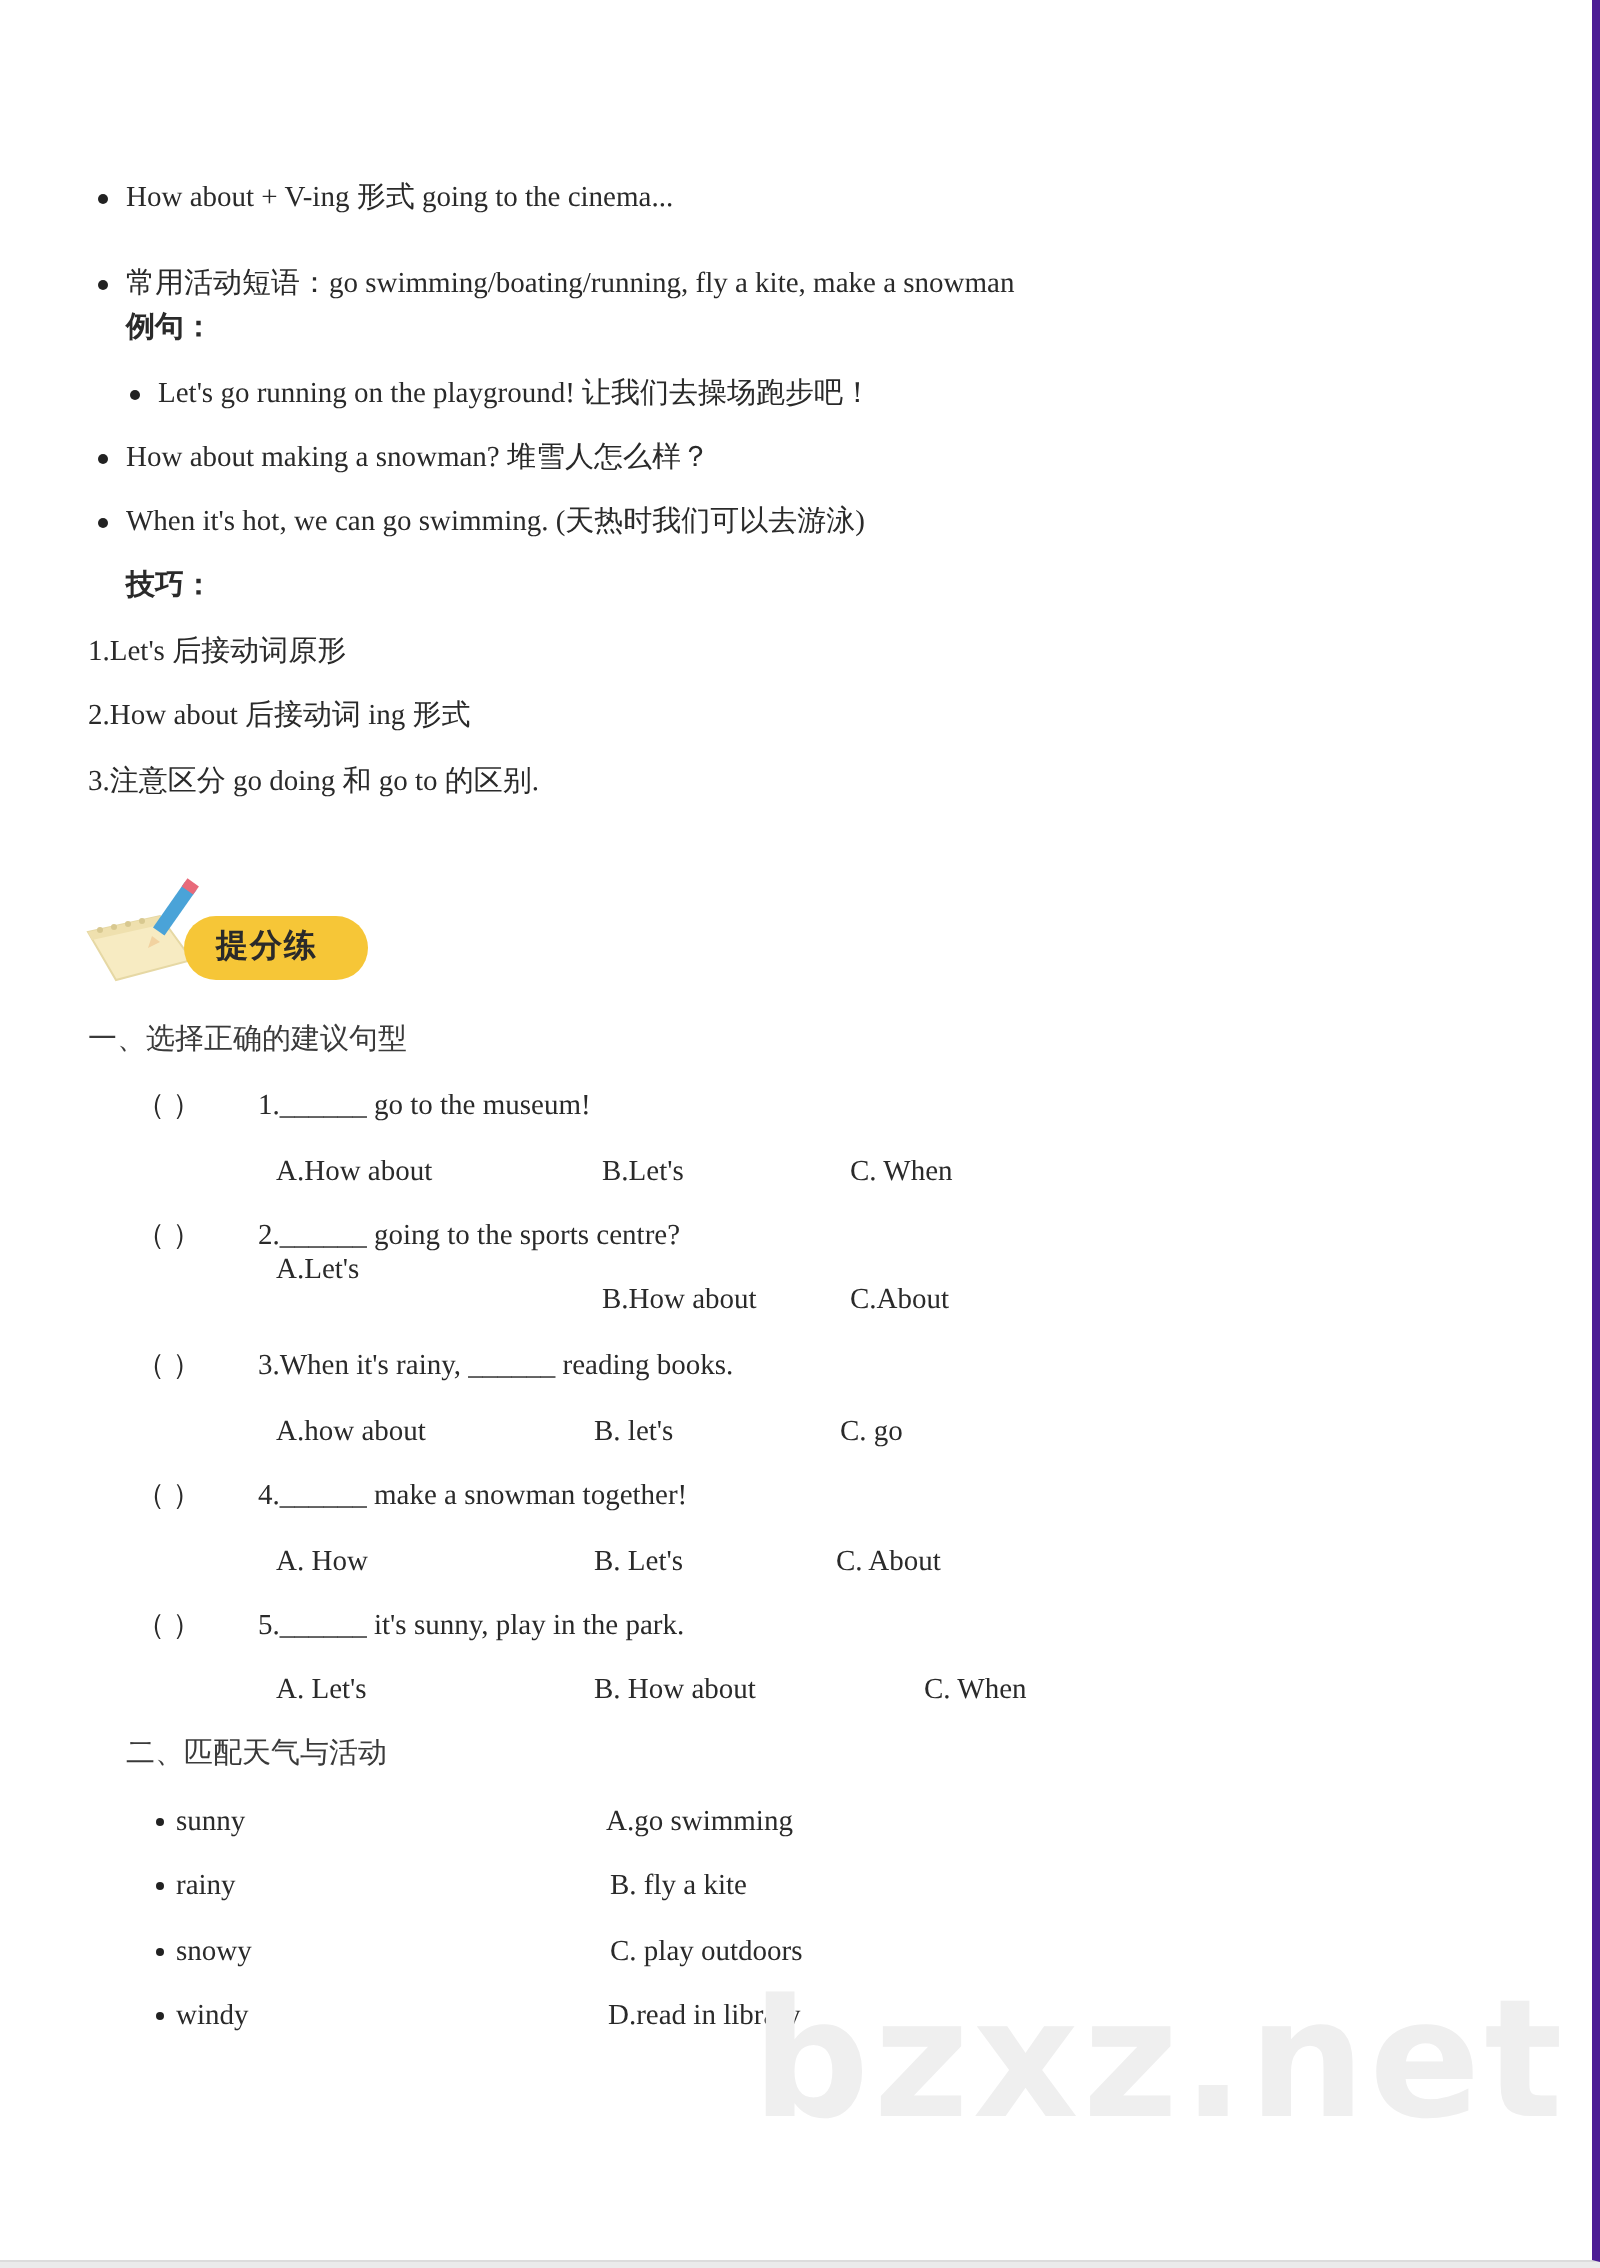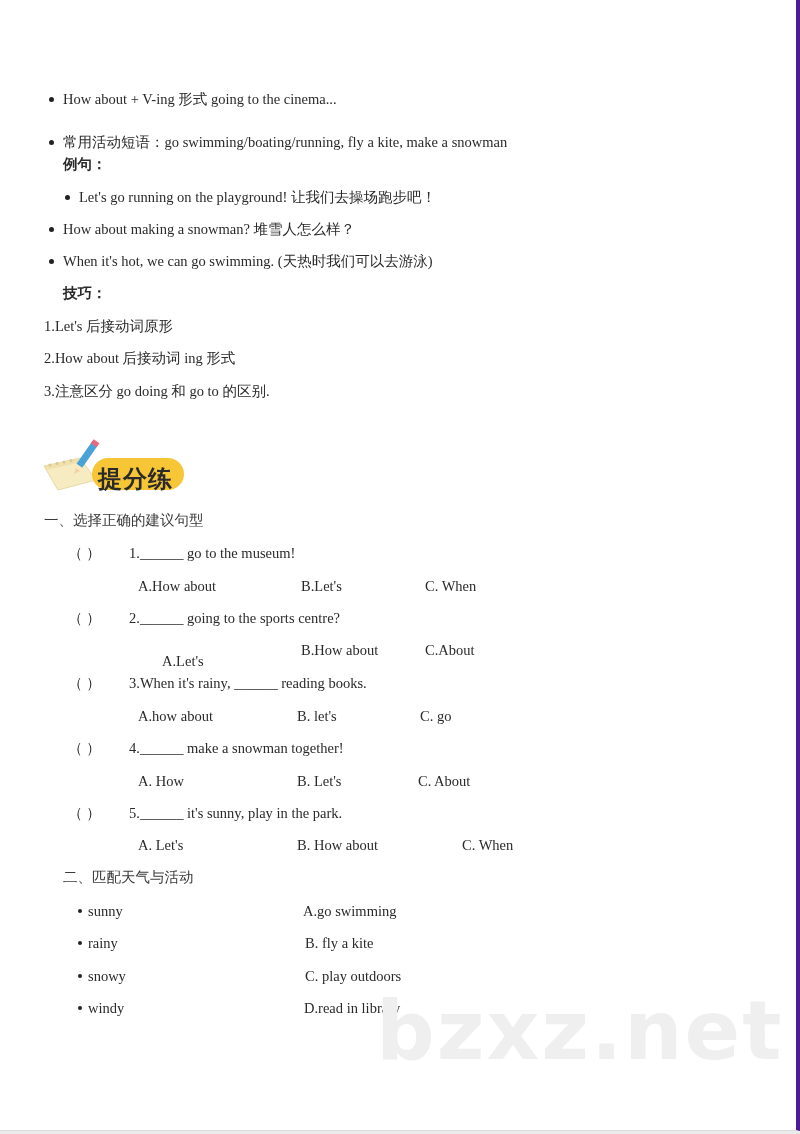--- a/index.html
+++ b/index.html
@@ -19,21 +19,21 @@
   .zh { color: #3a3a3a; }
   .small-bullet::before {
     content: ""; position: absolute; left: -10px; top: 7px; width: 4px; height: 4px; border-radius: 50%; background: #222;
   }
   .opt { position: absolute; font-size: 14.5px; white-space: nowrap; line-height: 18px; }
   .banner { position: absolute; left: 40px; top: 438px; width: 150px; height: 60px; }
   .banner .pill {
     position: absolute; left: 52px; top: 20px; width: 92px; height: 32px; background: #f6c637; border-radius: 16px;
   }
   .banner .pill-text {
-    position: absolute; left: 58px; top: 25px; font-family: Liberation Mono, monospace; font-weight: bold; font-size: 24px; color: #2a2a2a; letter-spacing: 1px;
+    position: absolute; left: 68px; top: 25px; font-family: Liberation Mono, monospace; font-weight: bold; font-size: 16px; color: #2a2a2a; letter-spacing: 1px;
   }
   .watermark {
     position: absolute; left: 376px; top: 990px; font-family: "DejaVu Sans", sans-serif; font-weight: bold; font-size: 82px; color: #efefef; letter-spacing: 2px; line-height: 82px;
   }
 </style>
 </head>
 <body>
 
 <div class="page">
 
@@ -73,21 +73,21 @@
   <div class="line zh" style="left:44px; top:511px;">一、选择正确的建议句型</div>
 
   <div class="line" style="left:68px; top:544px;">（          ）</div>
   <div class="line" style="left:129px; top:544px;">1.______ go to the museum!</div>
   <div class="opt" style="left:138px; top:577px;">A.How about</div>
   <div class="opt" style="left:301px; top:577px;">B.Let's</div>
   <div class="opt" style="left:425px; top:577px;">C. When</div>
 
   <div class="line" style="left:68px; top:609px;">（          ）</div>
   <div class="line" style="left:129px; top:609px;">2.______ going to the sports centre?</div>
-  <div class="opt" style="left:138px; top:652px;margin-left:24px;">A.Let's</div>
+  <div class="opt" style="left:138px; top:626px;">A.Let's</div>
   <div class="opt" style="left:301px; top:641px;">B.How about</div>
   <div class="opt" style="left:425px; top:641px;">C.About</div>
 
   <div class="line" style="left:68px; top:674px;">（          ）</div>
   <div class="line" style="left:129px; top:674px;">3.When it's rainy, ______ reading books.</div>
   <div class="opt" style="left:138px; top:707px;">A.how about</div>
   <div class="opt" style="left:297px; top:707px;">B. let's</div>
   <div class="opt" style="left:420px; top:707px;">C. go</div>
 
   <div class="line" style="left:68px; top:739px;">（          ）</div>

